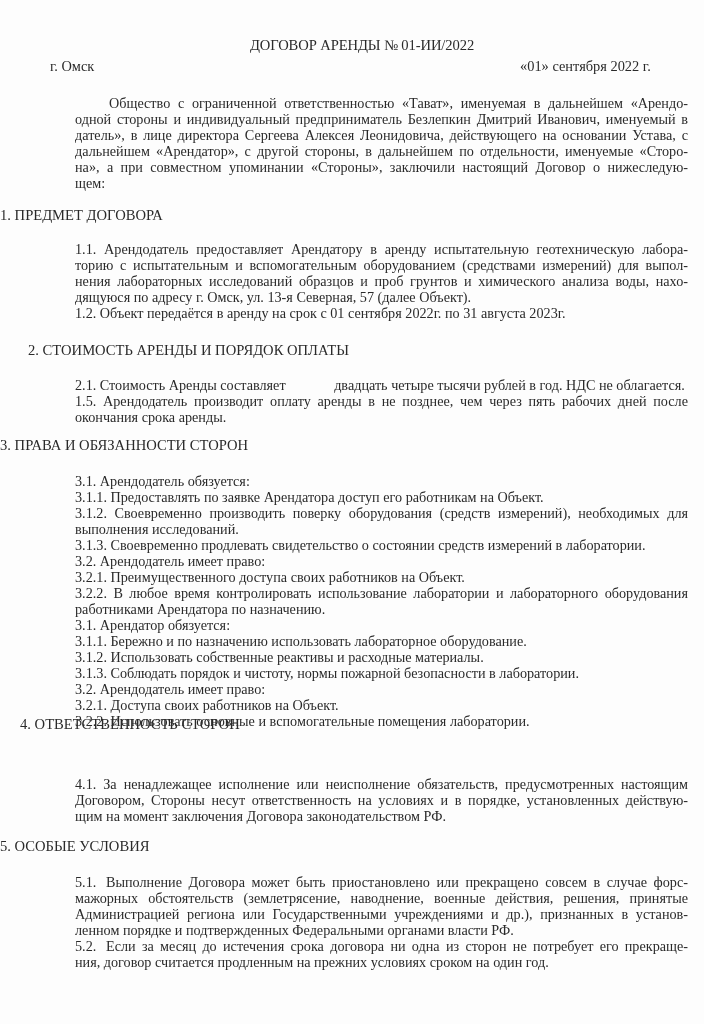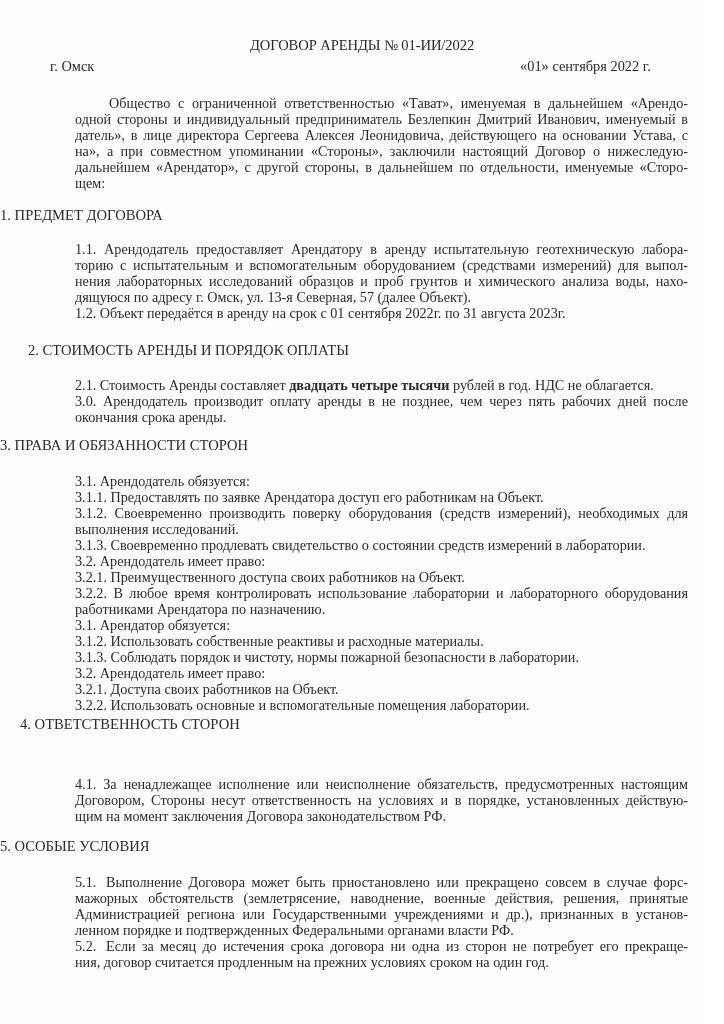--- a/index.html
+++ b/index.html
@@ -15,69 +15,70 @@
   .date { right: 248px; top: 58px; font-size: 14.4px; }
   .date { left: 520px; }
   .para {
     position: absolute; left: 75px; width: 613px;
     font-size: 14.2px; line-height: 16px; text-align: justify;
   }
   .para .line { display: block; white-space: nowrap; text-align: justify; text-align-last: justify; height: 16px; }
   .para .line.last { text-align-last: left; }
   .indent { padding-left: 34px; }
   .heading { position: absolute; left: 0; width: 724px; text-align: left; font-size: 14.6px; }
-  b { font-weight: bold; }
+  b { font-weight: normal; margin-left: 45px; }
   .tab { display: inline-block; width: 31px; }
 </style>
 </head>
 <body>
 
 <div class="page">
 
   <div class="abs title">ДОГОВОР АРЕНДЫ № 01-ИИ/2022</div>
   <div class="abs city">г. Омск</div>
   <div class="abs date">«01» сентября  2022 г.</div>
 
   <div class="para" style="top:95px;">
     <span class="line indent">Общество с ограниченной ответственностью «Тават», именуемая в дальнейшем «Арендо-</span>
     <span class="line">одной стороны и индивидуальный предприниматель Безлепкин Дмитрий Иванович, именуемый в</span>
     <span class="line">датель», в лице директора Сергеева Алексея Леонидовича, действующего на основании Устава, с</span>
+    <span class="line">дальнейшем «Арендатор», с другой стороны, в дальнейшем по отдельности, именуемые «Сторо-</span>
     <span class="line">на», а при совместном упоминании «Стороны», заключили настоящий Договор о нижеследую-</span>
-    <span class="line">дальнейшем «Арендатор», с другой стороны, в дальнейшем по отдельности, именуемые «Сторо-</span>
     <span class="line last">щем:</span>
   </div>
 
   <div class="heading" style="top:207px;">1. ПРЕДМЕТ ДОГОВОРА</div>
   <div class="para" style="top:241px;">
     <span class="line">1.1. Арендодатель предоставляет Арендатору в аренду испытательную геотехническую лабора-</span>
     <span class="line">торию с испытательным и вспомогательным оборудованием (средствами измерений) для выпол-</span>
     <span class="line">нения лабораторных исследований образцов и проб грунтов и химического анализа воды, нахо-</span>
     <span class="line last">дящуюся по адресу г. Омск, ул. 13-я Северная, 57 (далее Объект).</span>
     <span class="line last">1.2. Объект передаётся в аренду на срок с 01 сентября 2022г. по 31 августа 2023г.</span>
   </div>
 
   <div class="heading" style="top:342px;margin-left:28px;">2.  СТОИМОСТЬ АРЕНДЫ И ПОРЯДОК ОПЛАТЫ</div>
   <div class="para" style="top:377px;">
     <span class="line last"><span>2.1. Стоимость Аренды составляет </span><b>двадцать четыре тысячи</b><span> рублей в год. НДС не облагается.</span></span>
-    <span class="line">3.0. Арендодатель производит оплату аренды в не позднее, чем через пять рабочих дней после</span>
+    <span class="line">1.5. Арендодатель производит оплату аренды в не позднее, чем через пять рабочих дней после</span>
     <span class="line last">окончания срока аренды.</span>
   </div>
 
   <div class="heading" style="top:437px;">3.  ПРАВА И ОБЯЗАННОСТИ СТОРОН</div>
   <div class="para" style="top:473px;">
     <span class="line last">3.1. Арендодатель обязуется:</span>
     <span class="line last">3.1.1. Предоставлять по заявке Арендатора доступ его работникам на Объект.</span>
     <span class="line">3.1.2. Своевременно производить поверку оборудования (средств измерений), необходимых для</span>
     <span class="line last">выполнения исследований.</span>
     <span class="line last">3.1.3. Своевременно продлевать свидетельство о состоянии средств измерений в лаборатории.</span>
     <span class="line last">3.2. Арендодатель имеет право:</span>
     <span class="line last">3.2.1. Преимущественного доступа своих работников на Объект.</span>
     <span class="line">3.2.2. В любое время контролировать использование лаборатории и лабораторного оборудования</span>
     <span class="line last">работниками Арендатора по назначению.</span>
     <span class="line last">3.1. Арендатор обязуется:</span>
+    <span class="line last">3.1.1. Бережно и по назначению использовать лабораторное оборудование.</span>
     <span class="line last">3.1.2. Использовать собственные реактивы и расходные материалы.</span>
     <span class="line last">3.1.3. Соблюдать порядок и чистоту, нормы пожарной безопасности в лаборатории.</span>
     <span class="line last">3.2. Арендодатель имеет право:</span>
     <span class="line last">3.2.1. Доступа своих работников на Объект.</span>
     <span class="line last">3.2.2. Использовать основные и вспомогательные помещения лаборатории.</span>
   </div>
 
   <div class="heading" style="top:716px;margin-left:20px;">4.  ОТВЕТСТВЕННОСТЬ СТОРОН</div>
   <div class="para" style="top:776px;">
     <span class="line">4.1. За ненадлежащее исполнение или неисполнение обязательств, предусмотренных настоящим</span>

